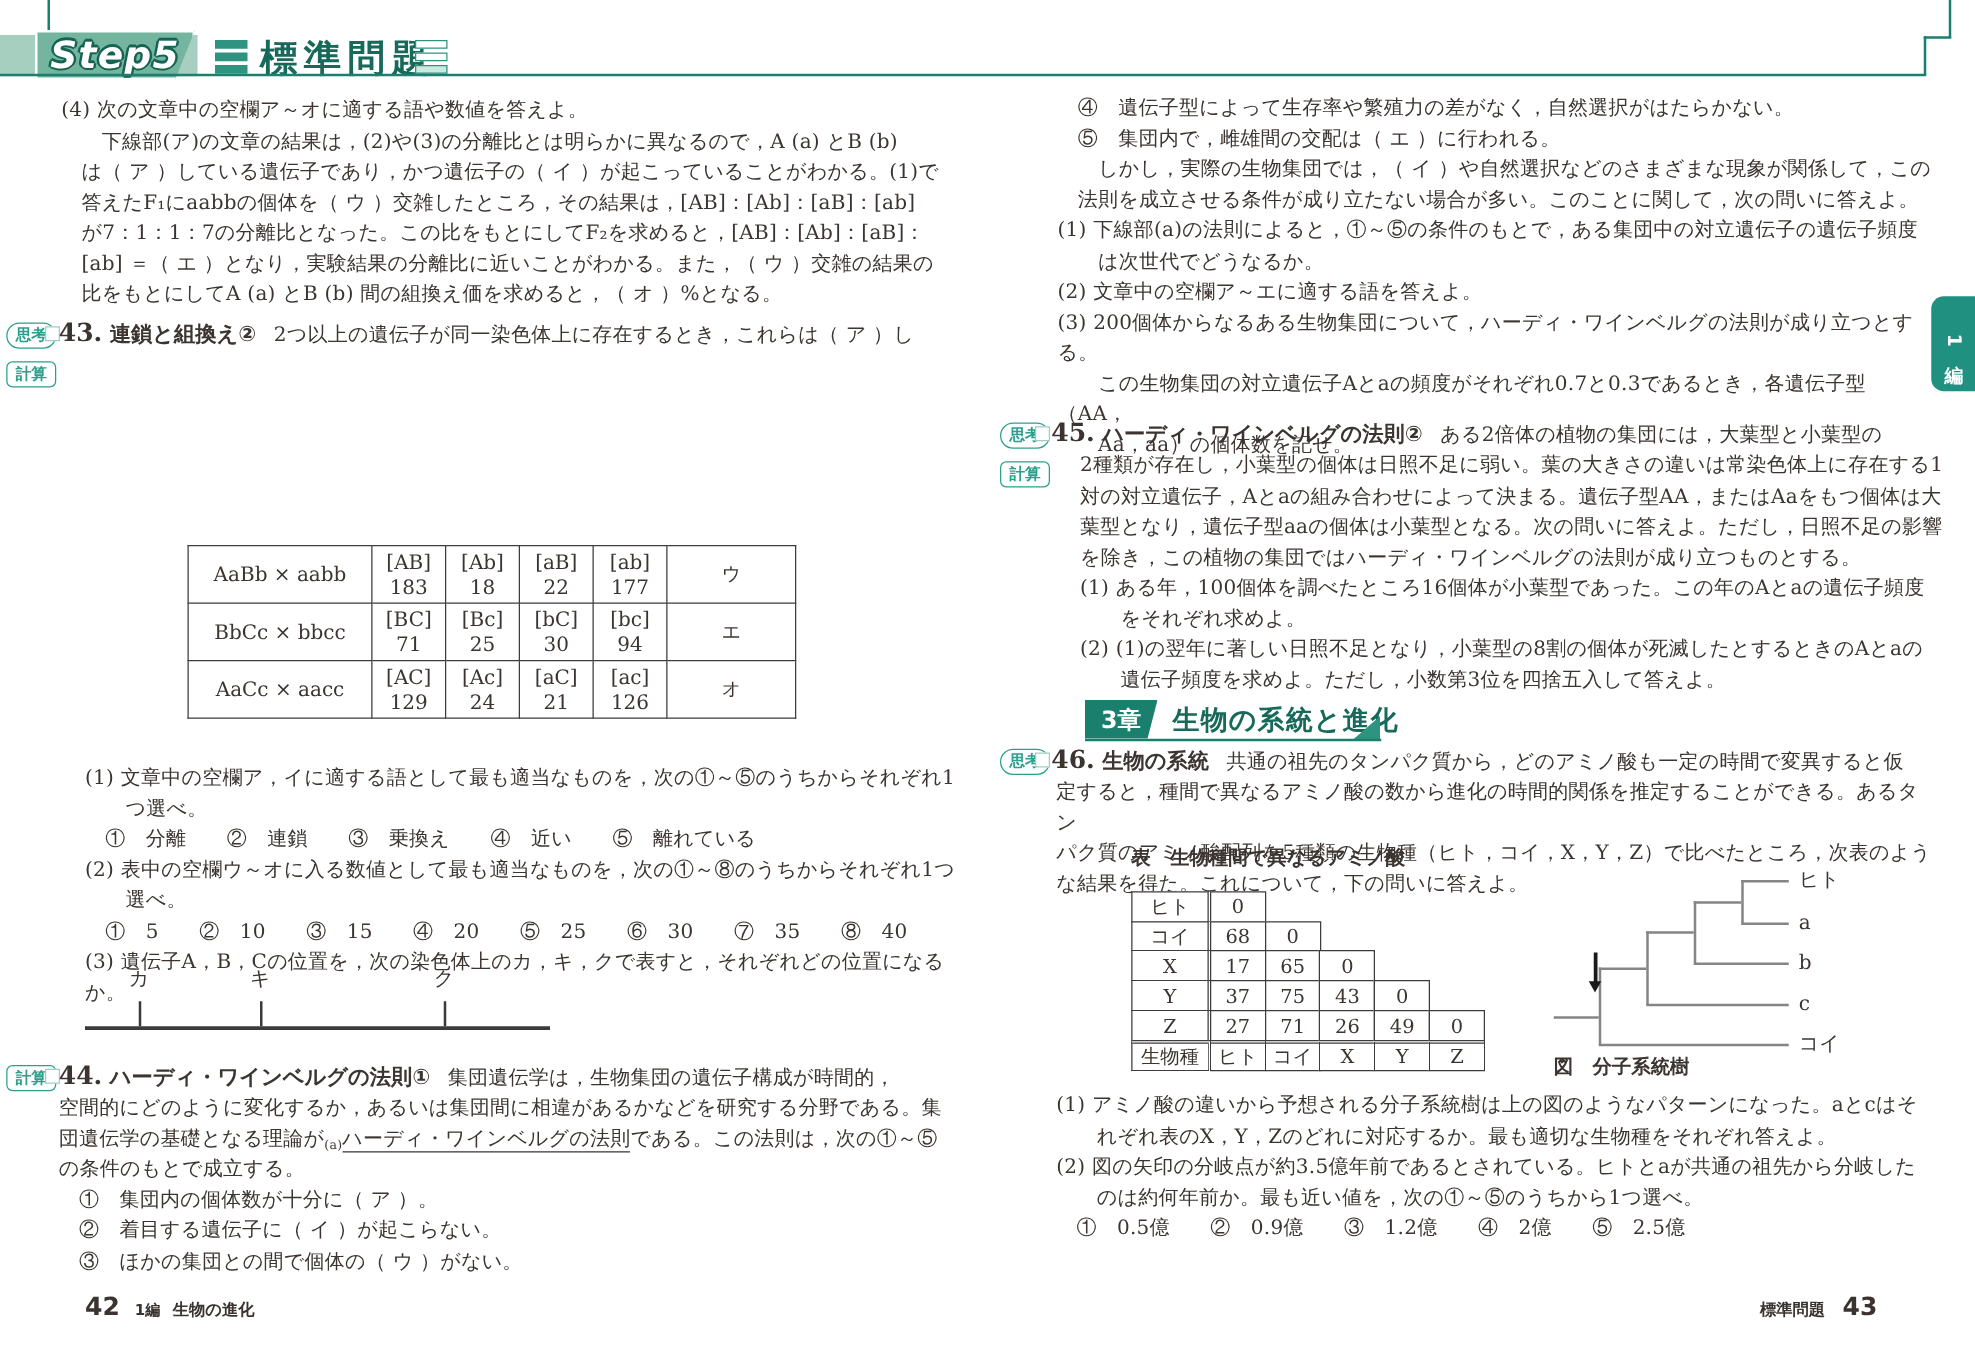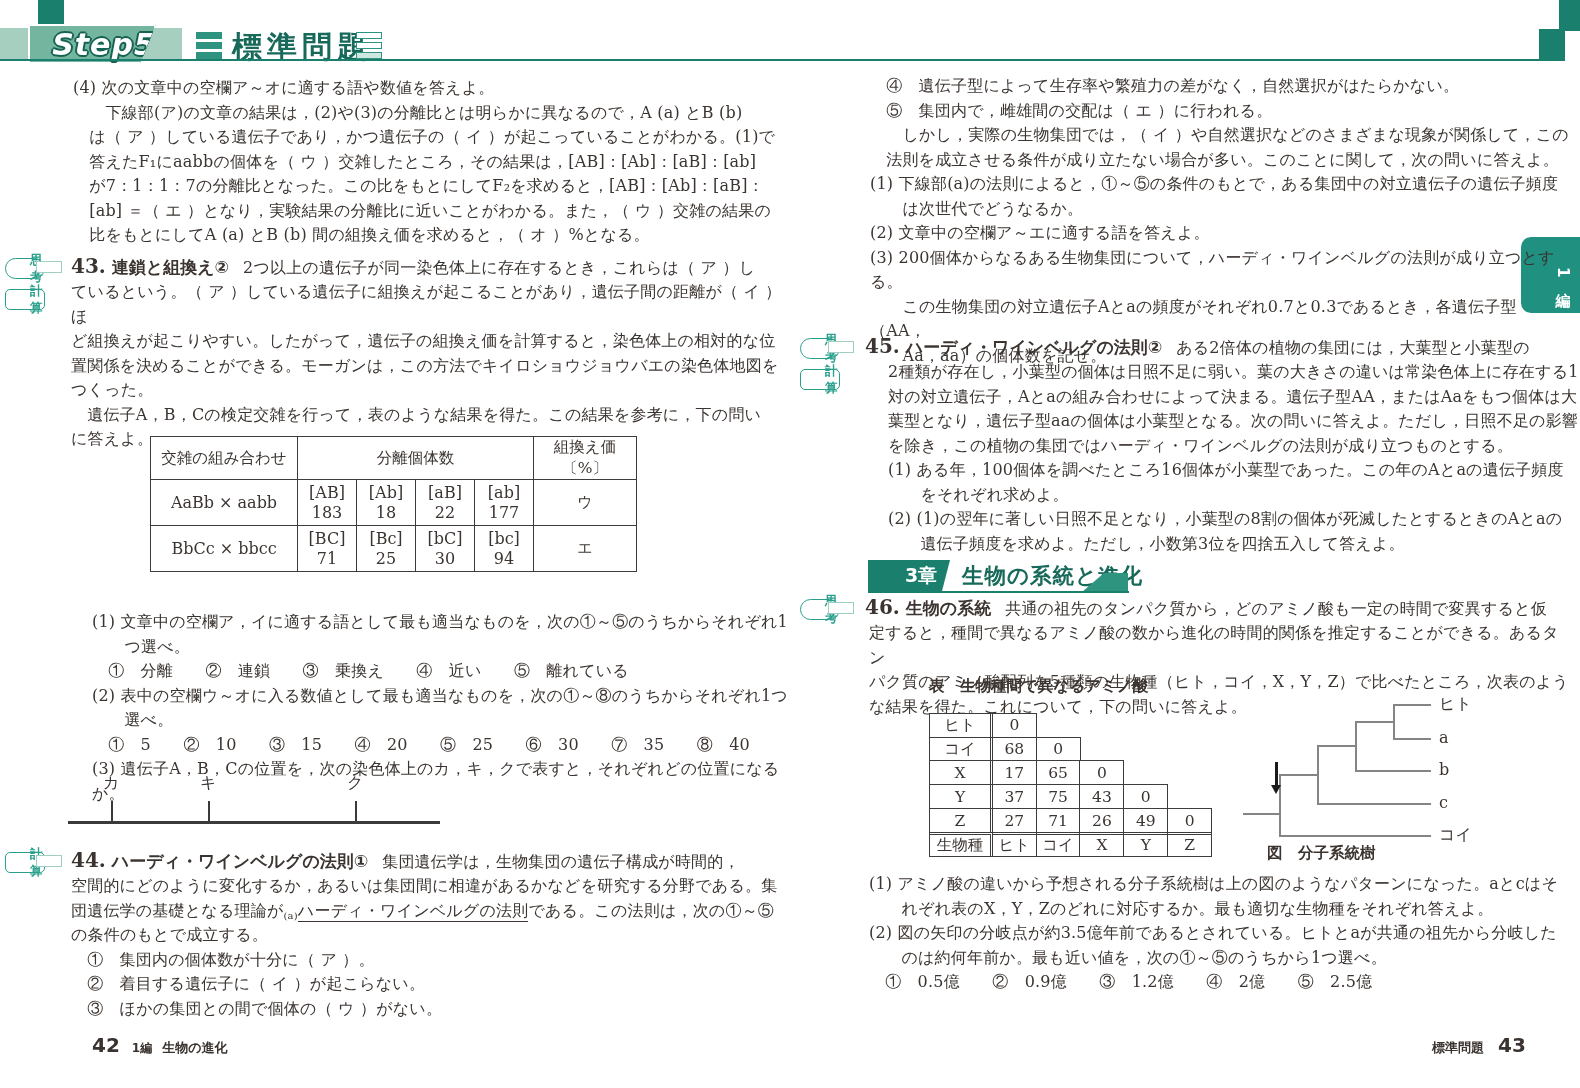--- a/index.html
+++ b/index.html
@@ -1,18 +1,18 @@
 <!DOCTYPE html>
 <html><head>
 <meta charset="utf-8">
 <style>
   html,body{margin:0;padding:0;background:#e8e8e8;}
   #page{position:relative;width:1580px;height:1088px;background:#ffffff;overflow:hidden;
         font-family:"DejaVu Serif","Liberation Serif",serif;color:#3b3430;}
-  .abs{position:absolute;padding-left:24px;}
+  .abs{position:absolute;}
   .pre{white-space:pre-line;font-size:16px;line-height:24.5px;letter-spacing:0.2px;}
   .gothic{font-family:"DejaVu Sans","Liberation Sans",sans-serif;}
 
   
   .corner-line{background:#1b7f6d;}
   .banner{left:0;top:28px;width:158px;height:33px;background:#a6cfbf;}
   .step-badge{left:28px;top:24px;width:128px;height:40px;background:#74b5a0;
       clip-path:polygon(0 0,100% 0,calc(100% - 16px) 100%,0 100%);
       border:2px solid #fff;box-sizing:border-box;display:flex;align-items:center;justify-content:center;}
   .step-badge span{font-family:"DejaVu Sans","Liberation Sans",sans-serif;font-style:italic;font-weight:bold;
@@ -124,34 +124,23 @@
 　比をもとにしてA (a) とB (b) 間の組換え価を求めると，（ オ ）%となる。</div>
 
   <div class="abs badge round" style="left:5px;top:258px;">思考</div>
   <div class="abs badge rect" style="left:5px;top:289px;">計算</div>
   <div class="abs checkbox" style="left:36px;top:261px;"></div>
   <div class="abs ptitle-row" style="left:47px;top:254px;">
     <span class="pnum">43.</span>
     <span class="ptitle">連鎖と組換え②</span>
     <span class="pfirst">2つ以上の遺伝子が同一染色体上に存在するとき，これらは（ ア ）し</span>
   </div>
-  <div class="abs pre" style="left:47px;top:280px;width:712px;">ているという。（ ア ）している遺伝子に組換えが起こることがあり，遺伝子間の距離が（ イ ）ほ
-ど組換えが起こりやすい。したがって，遺伝子の組換え価を計算すると，染色体上の相対的な位
-置関係を決めることができる。モーガンは，この方法でキイロショウジョウバエの染色体地図を
-つくった。
-　遺伝子A，B，Cの検定交雑を行って，表のような結果を得た。この結果を参考に，下の問い
-に答えよ。</div>
 
   <table class="t43 abs" style="left:150px;top:436px;">
     <tbody>
-        <tr class="hrow">
-      <th class="c-cross">交雑の組み合わせ</th>
-      <th colspan="4">分離個体数</th>
-      <th class="c-val">組換え価〔%〕</th>
-    </tr>
     <tr class="drow">
       <td class="c-cross">AaBb × aabb</td>
       <td class="c-n">[AB]
 183</td>
       <td class="c-n">[Ab]
 18</td>
       <td class="c-n">[aB]
 22</td>
       <td class="c-n">[ab]
 177</td>
@@ -162,20 +151,32 @@
       <td class="c-n">[BC]
 71</td>
       <td class="c-n">[Bc]
 25</td>
       <td class="c-n">[bC]
 30</td>
       <td class="c-n">[bc]
 94</td>
       <td class="c-val kana">エ</td>
     </tr>
+    <tr class="drow">
+      <td class="c-cross">AaCc × aacc</td>
+      <td class="c-n">[AC]
+129</td>
+      <td class="c-n">[Ac]
+24</td>
+      <td class="c-n">[aC]
+21</td>
+      <td class="c-n">[ac]
+126</td>
+      <td class="c-val kana">オ</td>
+    </tr>
   </tbody>
     </table>
 
   <div class="abs pre" style="left:68px;top:610px;width:700px;">(1) 文章中の空欄ア，イに適する語として最も適当なものを，次の①～⑤のうちからそれぞれ1
 　　つ選べ。
 　①　分離　　②　連鎖　　③　乗換え　　④　近い　　⑤　離れている
 (2) 表中の空欄ウ～オに入る数値として最も適当なものを，次の①～⑧のうちからそれぞれ1つ
 　　選べ。
 　①　5　　②　10　　③　15　　④　20　　⑤　25　　⑥　30　　⑦　35　　⑧　40
 (3) 遺伝子A，B，Cの位置を，次の染色体上のカ，キ，クで表すと，それぞれどの位置になるか。</div>

